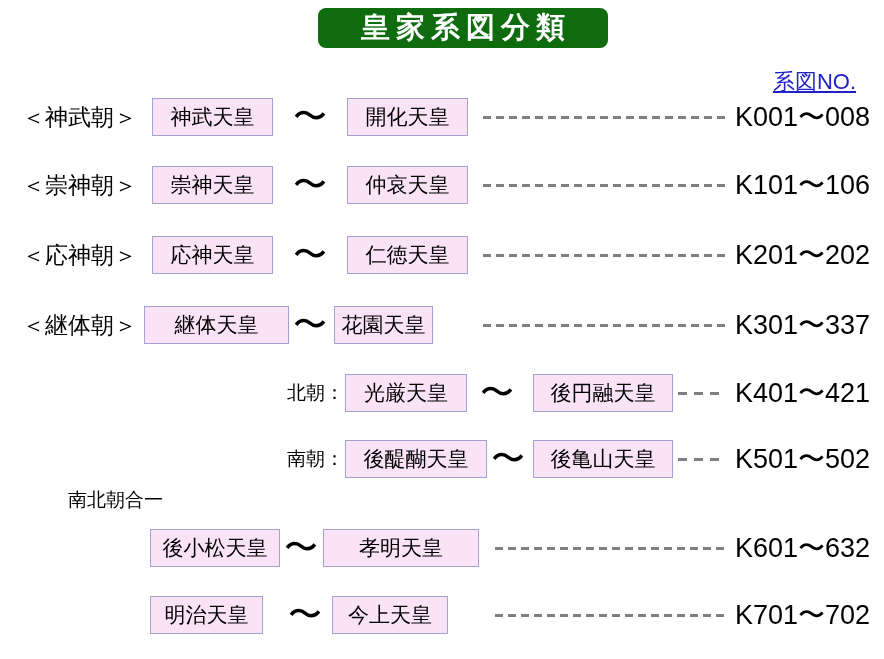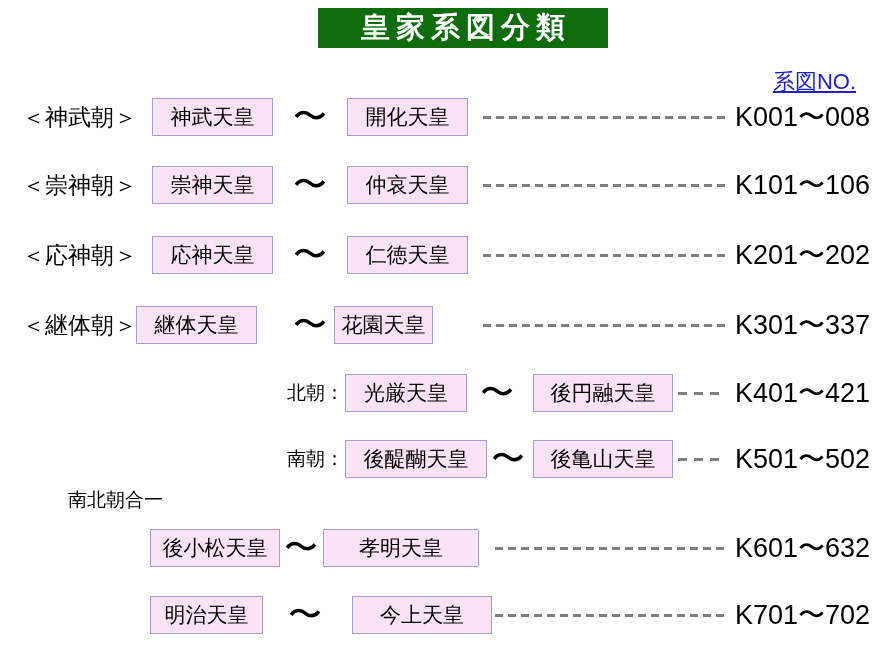--- a/index.html
+++ b/index.html
@@ -26,20 +26,21 @@
   .title-banner {
     position: absolute;
     left: 318px; top: 8px;
     width: 290px; height: 40px;
     background: var(--title-bg);
     color: var(--title-text);
     display: flex; align-items: center; justify-content: center;
     font-size: 29px; font-weight: bold;
     letter-spacing: 6px; padding-left: 6px;
     box-sizing: border-box;
+    border-radius: 8px;
   }
   .keizu-link {
     position: absolute;
     top: 70px; right: 28px;
     font-size: 22px;
     color: var(--link-blue);
     text-decoration: underline;
     cursor: pointer;
     line-height: 24px;
   }
@@ -141,21 +142,21 @@
     <span class="tilde" style="left:285px">〜</span>
     <span class="ebox" style="left:347px;width:121px">
         <span>仁徳天皇</span>
       </span>
     <span class="dashline" style="left:483px;width:245px"></span>
     <span class="range">K201〜202</span>
   </div>
 
   <div class="row" style="top:306px">
     <span class="era" style="left:12px">＜継体朝＞</span>
-    <span class="ebox" style="left:136px;width:121px">
+    <span class="ebox" style="left:144px;width:145px">
         <span>継体天皇</span>
       </span>
     <span class="tilde" style="left:285px">〜</span>
     <span class="ebox" style="left:334px;width:99px">
         <span>花園天皇</span>
       </span>
     <span class="dashline" style="left:483px;width:245px"></span>
     <span class="range">K301〜337</span>
   </div>
 
@@ -197,20 +198,20 @@
       </span>
     <span class="dashline" style="left:495px;width:233px"></span>
     <span class="range">K601〜632</span>
   </div>
 
   <div class="row" style="top:596px">
     <span class="ebox" style="left:150px;width:113px">
         <span>明治天皇</span>
       </span>
     <span class="tilde" style="left:280px">〜</span>
-    <span class="ebox" style="left:352px;width:140px">
+    <span class="ebox" style="left:332px;width:116px">
         <span>今上天皇</span>
       </span>
     <span class="dashline" style="left:495px;width:233px"></span>
     <span class="range">K701〜702</span>
   </div>
 
 </div>
 
 </body></html>

